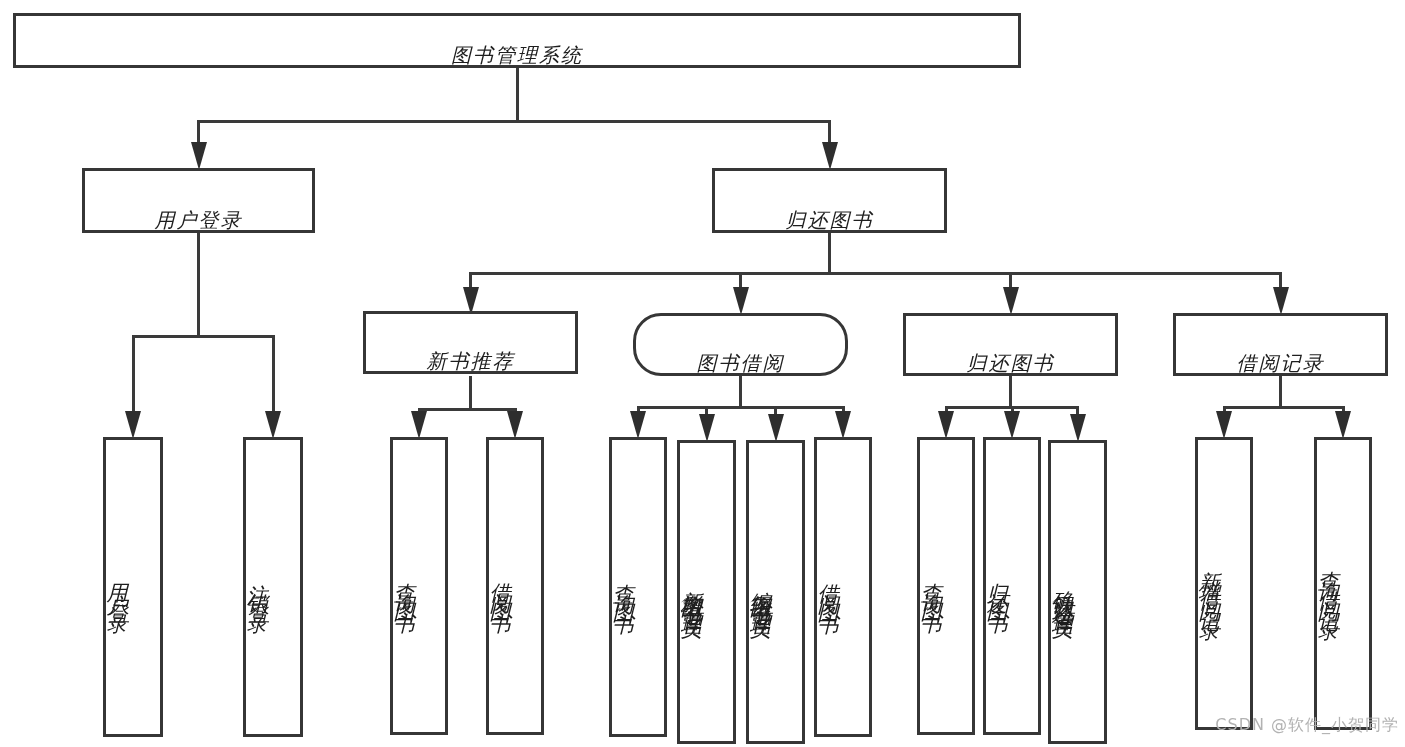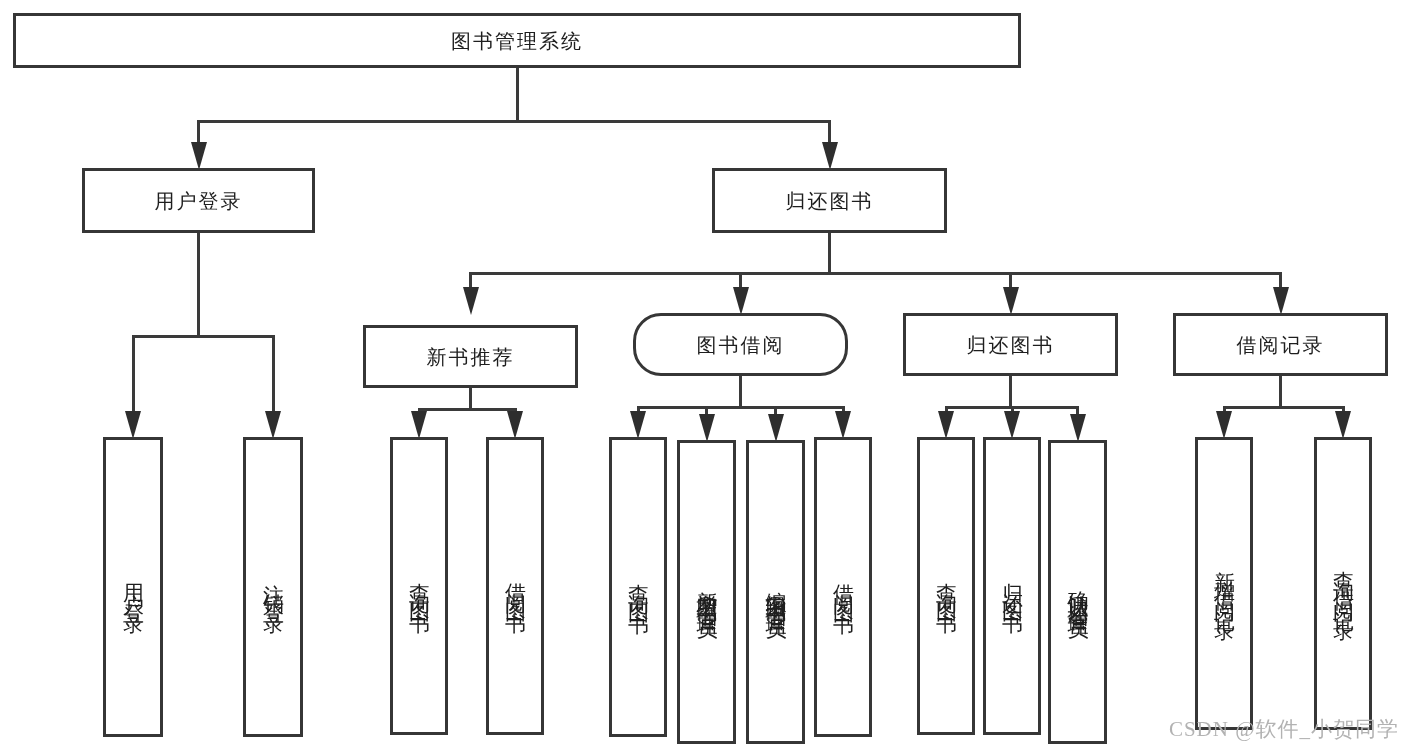--- a/index.html
+++ b/index.html
@@ -9,24 +9,25 @@
     background:#ffffff;
     font-family:"DejaVu Sans",sans-serif;
     overflow:hidden;
   }
   .node{
     position:absolute;
     box-sizing:border-box;
     border:3px solid #363636;
     background:#ffffff;
     display:flex;
-    align-items:center;
+    align-items:flex-end;
     justify-content:center;
     color:#1e1e1e;
     text-align:center;
+    font-style:italic;
   }
   .node.h{
     font-size:20px;
     letter-spacing:2px;
     line-height:1;
   }
   .node.v{
     writing-mode:vertical-rl;
     text-orientation:mixed;
     font-size:21px;
@@ -44,26 +45,25 @@
     position:absolute;
     width:0;height:0;
     border-left:8px solid transparent;
     border-right:8px solid transparent;
     border-top:28px solid #2e2e2e;
   }
   .watermark{
     position:absolute;
     top:715px;
     right:6px;
-    font-size:21px;
+    font-size:16px;
     color:#b2b2b2;
     letter-spacing:1px;
     z-index:50;
     white-space:nowrap;
-    font-family:Liberation Serif, serif;
   }
 </style>
 </head>
 <body>
 
 <div class="canvas">
   <div id="edges-layer">
       <div class="edge" style="left: 515.5px; top: 68px; width: 3px; height: 52px; background: rgb(58, 58, 58);"></div>
       <div class="edge" style="left: 197px; top: 120px; width: 634px; height: 3px; background: rgb(58, 58, 58);"></div>
       <div class="edge" style="left: 197px; top: 120px; width: 3px; height: 22px; background: rgb(58, 58, 58);"></div>
@@ -120,21 +120,21 @@
   <div id="nodes-layer">
       <div class="node h" style="left: 13px; top: 13px; width: 1008px; height: 55px;">
         <span>图书管理系统</span>
       </div>
       <div class="node h" style="left: 82px; top: 168px; width: 233px; height: 65px;">
         <span>用户登录</span>
       </div>
       <div class="node h" style="left: 712px; top: 168px; width: 235px; height: 65px;">
         <span>归还图书</span>
       </div>
-      <div class="node h" style="left: 363px; top: 325px; width: 215px; height: 63px;">
+      <div class="node h" style="left: 363px; top: 311px; width: 215px; height: 63px;">
         <span>新书推荐</span>
       </div>
       <div class="node h" style="left: 633px; top: 313px; width: 215px; height: 63px; border-radius: 28px;">
         <span>图书借阅</span>
       </div>
       <div class="node h" style="left: 903px; top: 313px; width: 215px; height: 63px;">
         <span>归还图书</span>
       </div>
       <div class="node h" style="left: 1173px; top: 313px; width: 215px; height: 63px;">
         <span>借阅记录</span>

